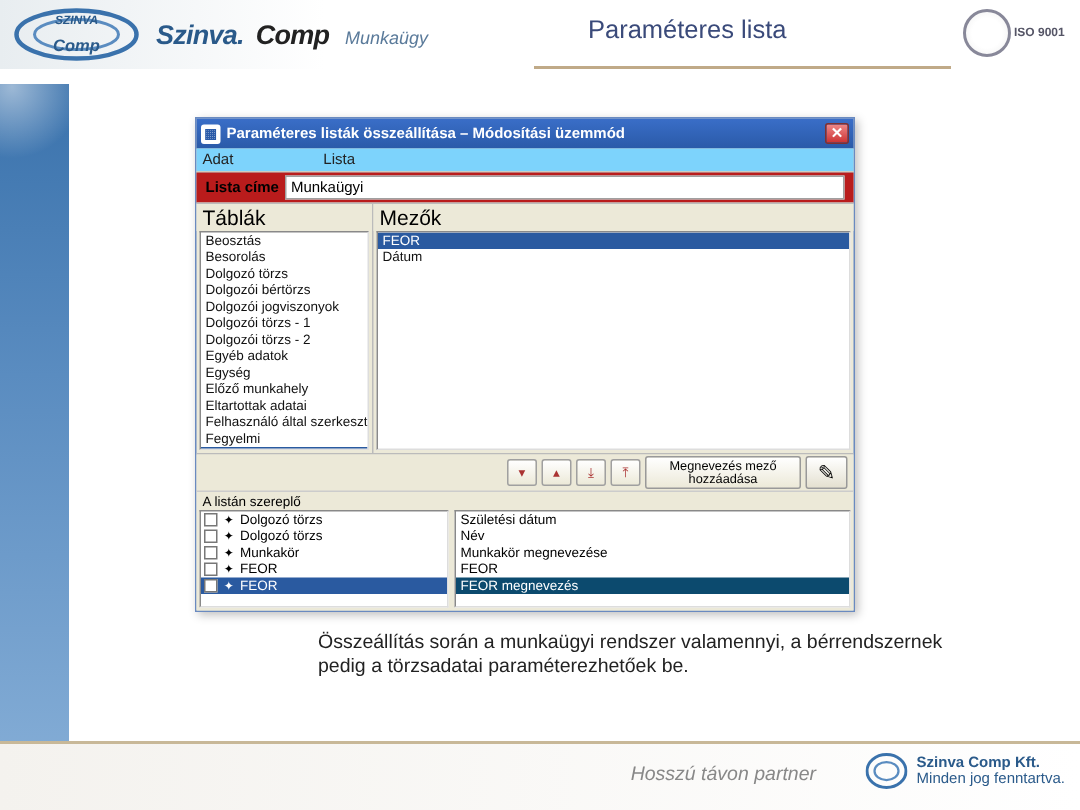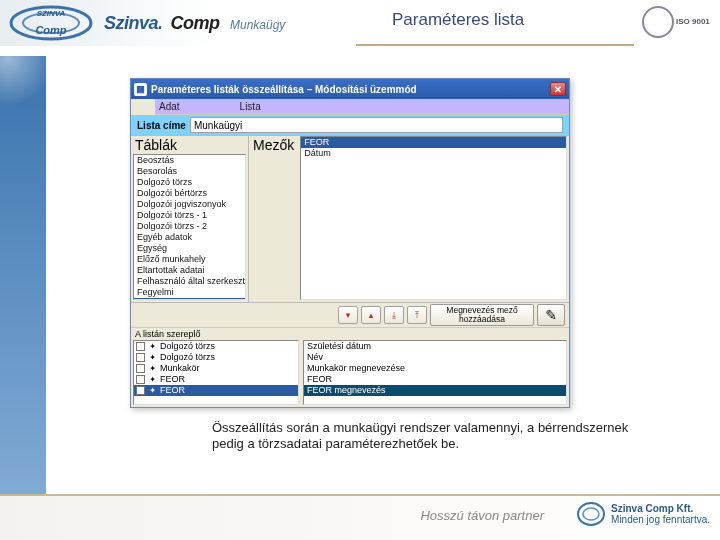--- a/index.html
+++ b/index.html
@@ -20,29 +20,29 @@
   
   .left-stripe { position: absolute; left: 0; top: 56px; width: 46px; bottom: 0; background: linear-gradient(180deg, #3a72ac 0%, #5a8cc0 40%, #88b0d8 100%); }
   .left-stripe::before { content:""; position:absolute; top:-10px; left:-4px; width:60px; height:60px; background: radial-gradient(circle at 12px 12px, rgba(255,255,255,0.5), transparent 70%); }
   
   .window { position: absolute; left: 130px; top: 78px; width: 440px; height: 330px; border: 1px solid #6a8ac0; background: #ece9d8; box-shadow: 2px 2px 6px rgba(0,0,0,0.25); font-size: 10px; }
   .titlebar { height: 20px; background: linear-gradient(#3a6ec8, #2a5aa8); display: flex; align-items: center; padding: 0 3px; color: #fff; font-size: 10px; font-weight: bold; }
   .titlebar .ticon { width: 13px; height: 13px; background: #fff; border-radius: 2px; margin-right: 4px; display:flex; align-items:center; justify-content:center; color:#2a5aa8; font-size:9px; }
   .titlebar .ttext { flex: 1; overflow: hidden; white-space: nowrap; }
   .titlebar .closebtn { width: 16px; height: 14px; background: linear-gradient(#e88,#c33); border:1px solid #803030; border-radius:2px; display:flex; align-items:center; justify-content:center; color:#fff; font-size:10px; font-weight:bold; }
   
-  .menubar { height: 16px; background: #c4b5fd; display: flex; align-items: center; padding: 0 4px; gap: 60px; font-size: 10px; color: #222; border-bottom: 1px solid #d0ccbe; margin-left: 24px; }
-  
-  .field-row { height: 20px; display: flex; align-items: center; padding: 2px 6px; gap: 4px; background:#7dd3fc; }
+  .menubar { height: 16px; background: #7dd3fc; display: flex; align-items: center; padding: 0 4px; gap: 60px; font-size: 10px; color: #222; border-bottom: 1px solid #d0ccbe; }
+  
+  .field-row { height: 20px; display: flex; align-items: center; padding: 2px 6px; gap: 4px; background:#b91c1c; }
   .field-row label { font-size: 10px; font-weight: bold; }
   .field-row input { flex: 1; height: 16px; border: 1px solid #a0a0a0; font-size: 10px; padding: 0 3px; background:#fff; }
   
   .panes { display: flex; height: 168px; border-top: 1px solid #bbb; border-bottom: 1px solid #bbb; }
   .pane-left { width: 118px; border-right: 1px solid #bbb; display:flex; flex-direction:column; }
-  .pane-right { flex: 1; display:flex; flex-direction:row; }
+  .pane-right { flex: 1; display:flex; flex-direction:column; }
   .pane-header { font-size: 14px; padding: 1px 4px; background: #ece9d8; }
   .listbox { flex:1; background: #fff; border: 1px inset #ddd; margin: 0 2px 2px 2px; overflow: hidden; font-size: 9px; line-height: 11px; }
   .listbox .item { padding: 0 3px; white-space: nowrap; color:#111; }
   .listbox .item.sel { background: #2a5aa0; color: #fff; }
   
   .mid-toolbar { height: 24px; display:flex; align-items:center; justify-content:flex-end; gap:3px; padding: 0 4px; background:#ece9d8; }
   .arrowbtn { width: 20px; height: 18px; border: 1px solid #a0a0a0; background: linear-gradient(#fff,#ece9d8); border-radius:2px; display:flex; align-items:center; justify-content:center; font-size:9px; color:#a33; }
   .megnev-btn { width: 104px; height: 22px; border:1px solid #999; background:linear-gradient(#fff,#ece9d8); border-radius:2px; font-size:8.5px; line-height:9px; padding:1px 2px; text-align:center; }
   .decor-btn { width: 28px; height: 22px; border:1px solid #999; background:linear-gradient(#fff,#e4e0d0); border-radius:2px; display:flex; align-items:center; justify-content:center; font-size:14px; }
   

